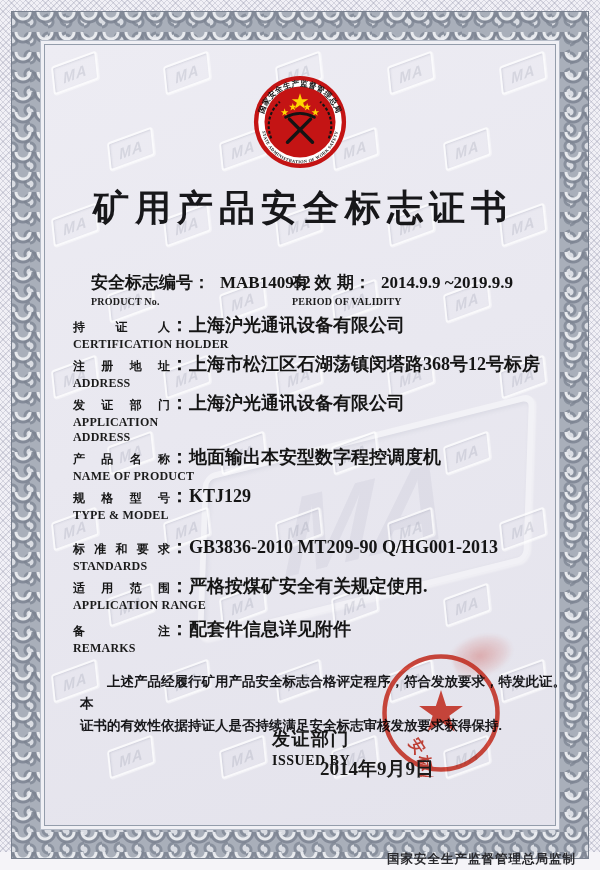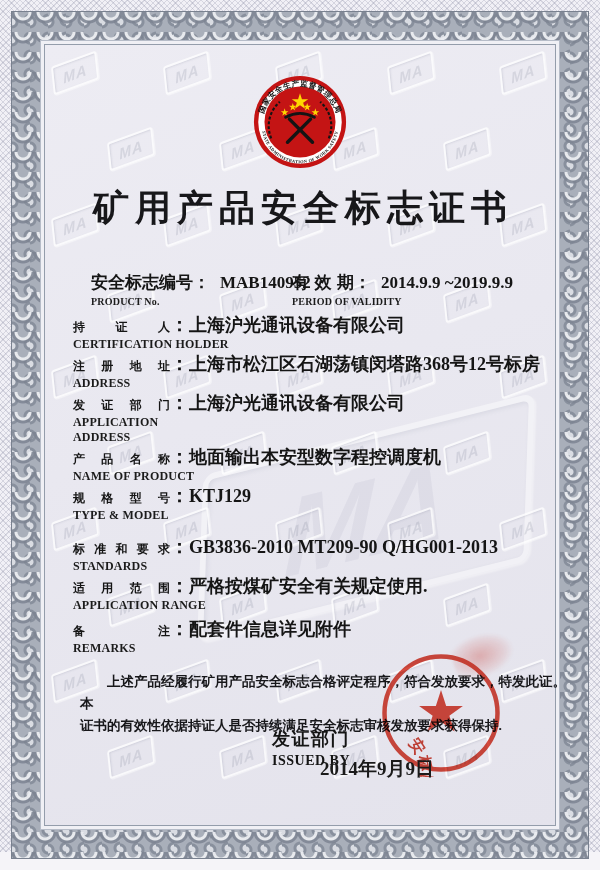--- a/index.html
+++ b/index.html
@@ -289,14 +289,15 @@
     </defs>
     <g opacity="0.9">
       <circle r="56.5" fill="none" stroke="#d8392a" stroke-width="4.5"></circle>
       <use href="#star5" transform="scale(23)" fill="#d8392a"></use>
       <text class="st-zh"><textPath href="#stampArc">安标国家矿用产品安全标志中心</textPath></text>
     </g>
   </svg>
 
   <div class="date">2014年9月9日</div>
 
+  <div class="footer">国家安全生产监督管理总局监制</div>
 
 </div>
 
 </body></html>

